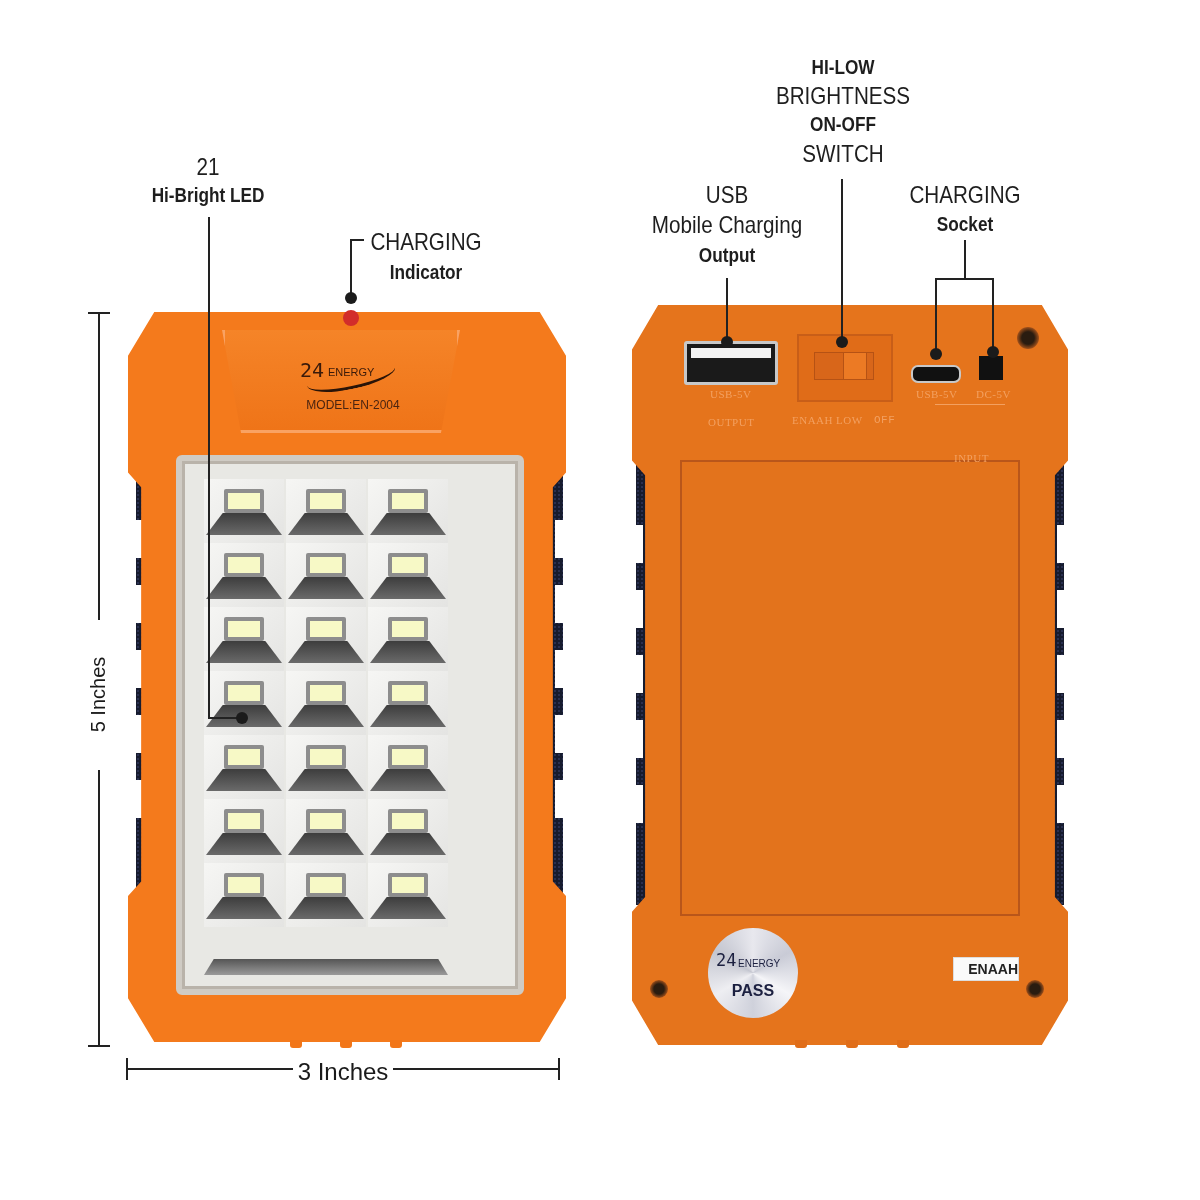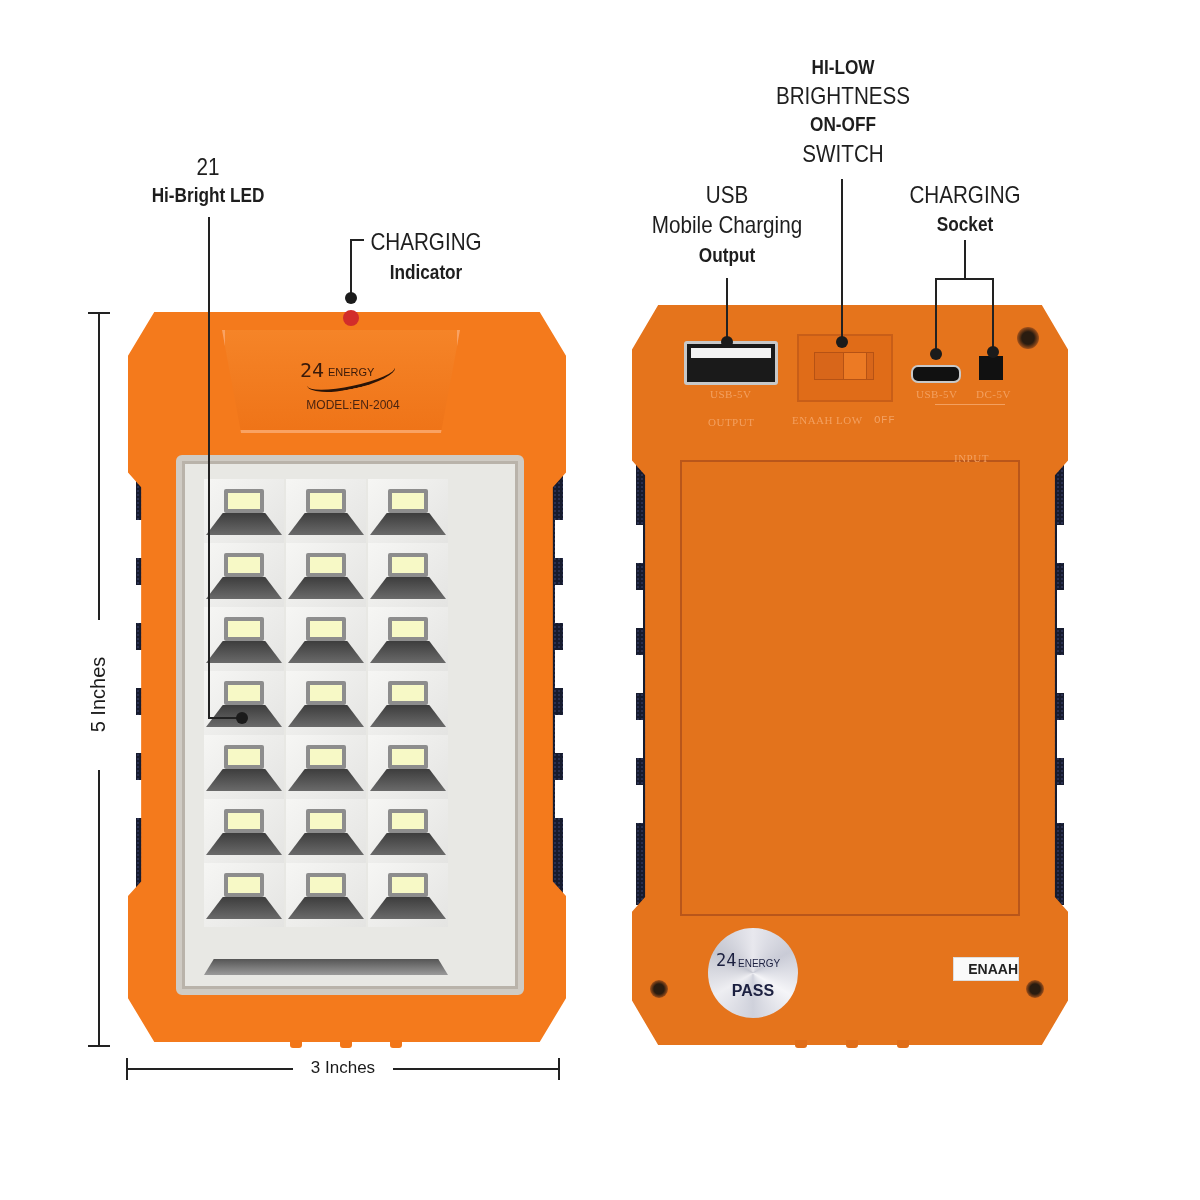--- a/index.html
+++ b/index.html
@@ -49,21 +49,21 @@
   <div class="line" style="left:98px;top:313px;width:2px;height:733px;"></div>
   <div class="line" style="left:88px;top:312px;width:22px;height:2px;"></div>
   <div class="line" style="left:88px;top:1045px;width:22px;height:2px;"></div>
   <div class="abs" style="left:86px;top:620px;width:26px;height:150px;background:#fff;"></div>
   <div class="abs" style="left:38px;top:683px;width:120px;text-align:center;font-size:20px;transform:rotate(-90deg);">5 Inches</div>
 </div>
 <div>
   <div class="line" style="left:127px;top:1068px;width:433px;height:2px;"></div>
   <div class="line" style="left:126px;top:1058px;width:2px;height:22px;"></div>
   <div class="line" style="left:558px;top:1058px;width:2px;height:22px;"></div>
-  <div class="abs" style="left:293px;top:1058px;width:100px;background:#fff;text-align:center;font-size:17px;">3 Inches</div>
+  <div class="abs" style="left:293px;top:1058px;width:100px;background:#fff;text-align:center;font-size:24px;">3 Inches</div>
 </div>
 
 <div>
 
   <div class="rubber" style="left:136px;top:465px;width:26px;height:435px;"></div>
   <div class="rubber" style="left:537px;top:465px;width:26px;height:435px;"></div>
 
   <div class="notch" style="left:136px;top:520px;width:8px;height:38px;"></div>
   <div class="notch" style="left:136px;top:585px;width:8px;height:38px;"></div>
   <div class="notch" style="left:136px;top:650px;width:8px;height:38px;"></div>

